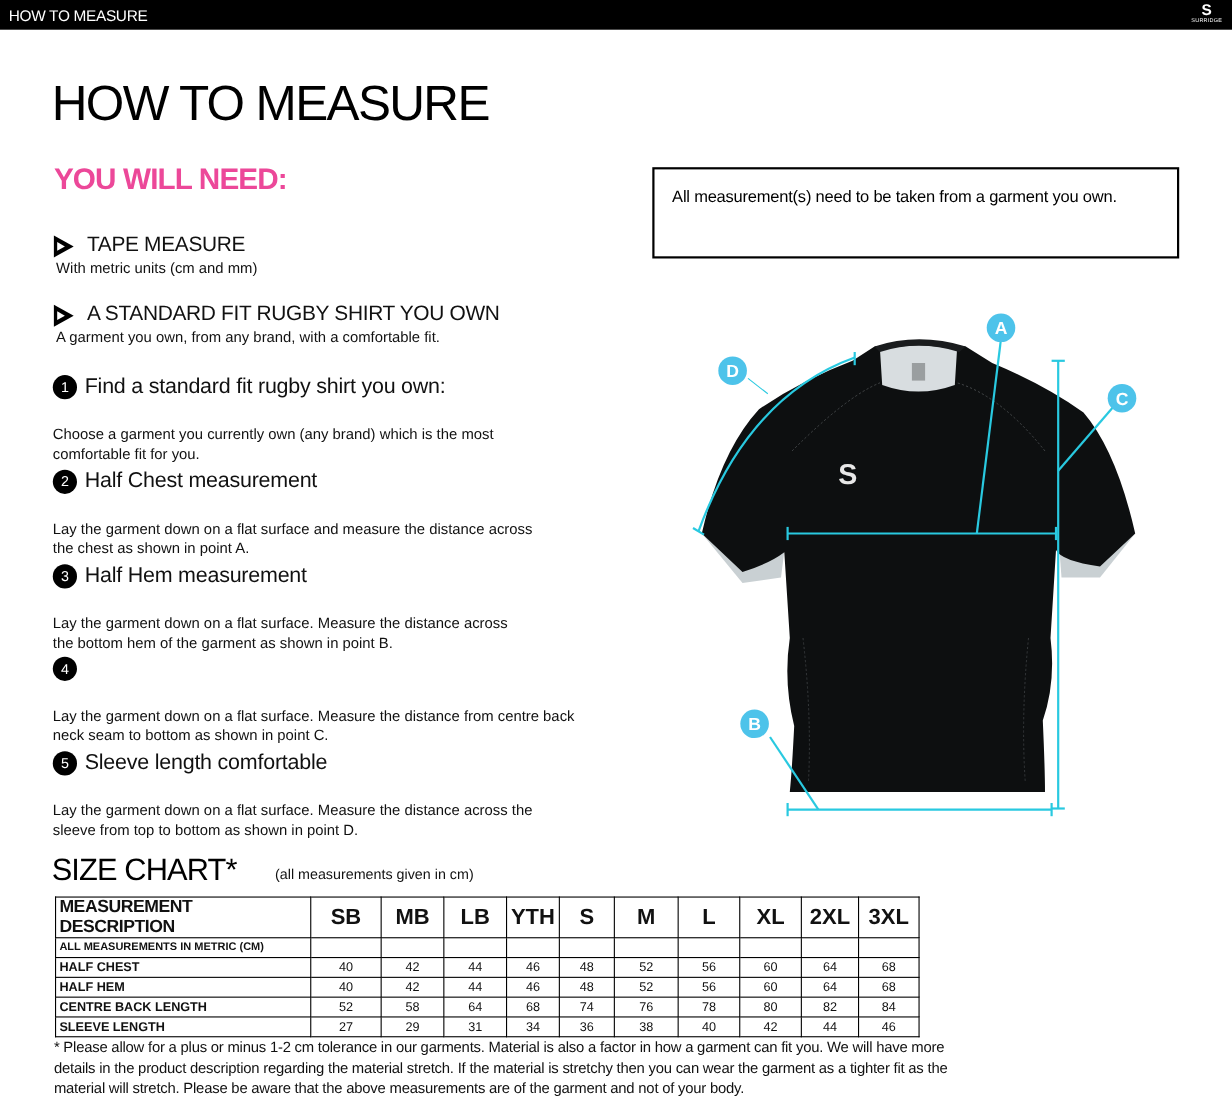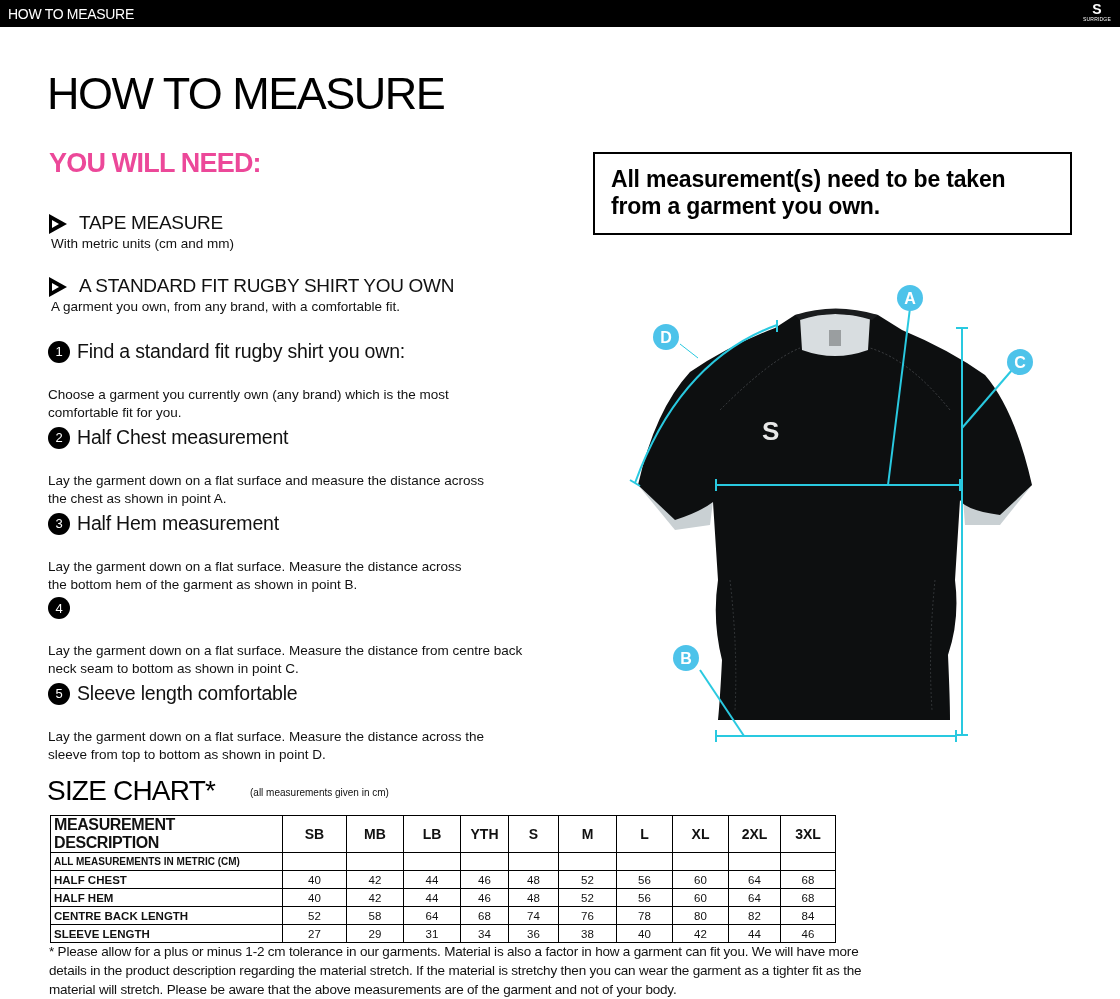--- a/index.html
+++ b/index.html
@@ -20,30 +20,30 @@
   .tri { width: 0; height: 0; border-top: 10px solid transparent; border-bottom: 10px solid transparent; border-left: 18px solid #000; margin-right: 12px; position: relative; }
   .tri::after { content: ""; position: absolute; left: -15px; top: -4px; border-top: 4px solid transparent; border-bottom: 4px solid transparent; border-left: 7px solid #fff; }
   .need-sub { font-size: 13.5px; margin-top: 2px; margin-left: 2px; color: #111; }
 
   .step { position: absolute; left: 48px; width: 520px; }
   .step-head { display: flex; align-items: center; font-size: 19.5px; color: #111; letter-spacing: -0.2px; }
   .step-num { width: 22px; height: 22px; border-radius: 50%; background: #000; color: #fff; font-size: 13px; display: flex; align-items: center; justify-content: center; margin-right: 7px; flex-shrink: 0; }
   .step-desc { font-size: 13.5px; line-height: 18px; margin-top: 23px; color: #111; white-space: pre-line; }
 
   .notice-box { position: absolute; left: 593px; top: 152px; width: 479px; height: 83px; border: 2px solid #000; padding: 12px 16px; }
-  .notice-text { font-size: 23px; font-weight: bold; line-height: 27px; letter-spacing: -0.2px; color: #000; }
+  .notice-text { font-size: 15px; font-weight: normal; line-height: 27px; letter-spacing: -0.2px; color: #000; }
 
   .diagram { position: absolute; left: 620px; top: 280px; width: 430px; height: 470px; }
 
   .size-title { position: absolute; left: 47px; top: 775px; font-size: 28px; letter-spacing: -0.8px; color: #000; }
-  .size-note { position: absolute; left: 250px; top: 787px; font-size: 10px; color: #111; }
+  .size-note { position: absolute; left: 250px; top: 787px; font-size: 13px; color: #111; }
 
   table.size-table { position: absolute; left: 50px; top: 815px; border-collapse: collapse; font-family: "Liberation Sans", sans-serif; }
   .size-table td, .size-table th { border: 1px solid #000; font-size: 11.5px; height: 18px; padding: 0 3px; text-align: center; color: #111; font-weight: normal; }
-  .size-table th { font-weight: bold; font-size: 14px; height: 27px; }
+  .size-table th { font-weight: bold; font-size: 20px; height: 27px; }
   .size-table th.desc-h { font-size: 16px; text-align: left; letter-spacing: -0.4px; width: 232px; }
   .size-table td.desc { text-align: left; width: 232px; font-weight: bold; }
   .size-table td.desc-bold { font-weight: bold; font-size: 10px; text-align: left; }
   .size-table .c-sb { width: 64px; } .size-table .c-mb { width: 57px; } .size-table .c-lb { width: 57px; }
   .size-table .c-yth { width: 48px; } .size-table .c-s { width: 50px; } .size-table .c-m { width: 58px; }
   .size-table .c-l { width: 56px; } .size-table .c-xl { width: 56px; } .size-table .c-2xl { width: 52px; } .size-table .c-3xl { width: 55px; }
 
   .footnote { position: absolute; left: 49px; top: 942px; width: 850px; font-size: 13.5px; line-height: 19px; color: #111; letter-spacing: -0.2px; }
 </style>
 </head>

